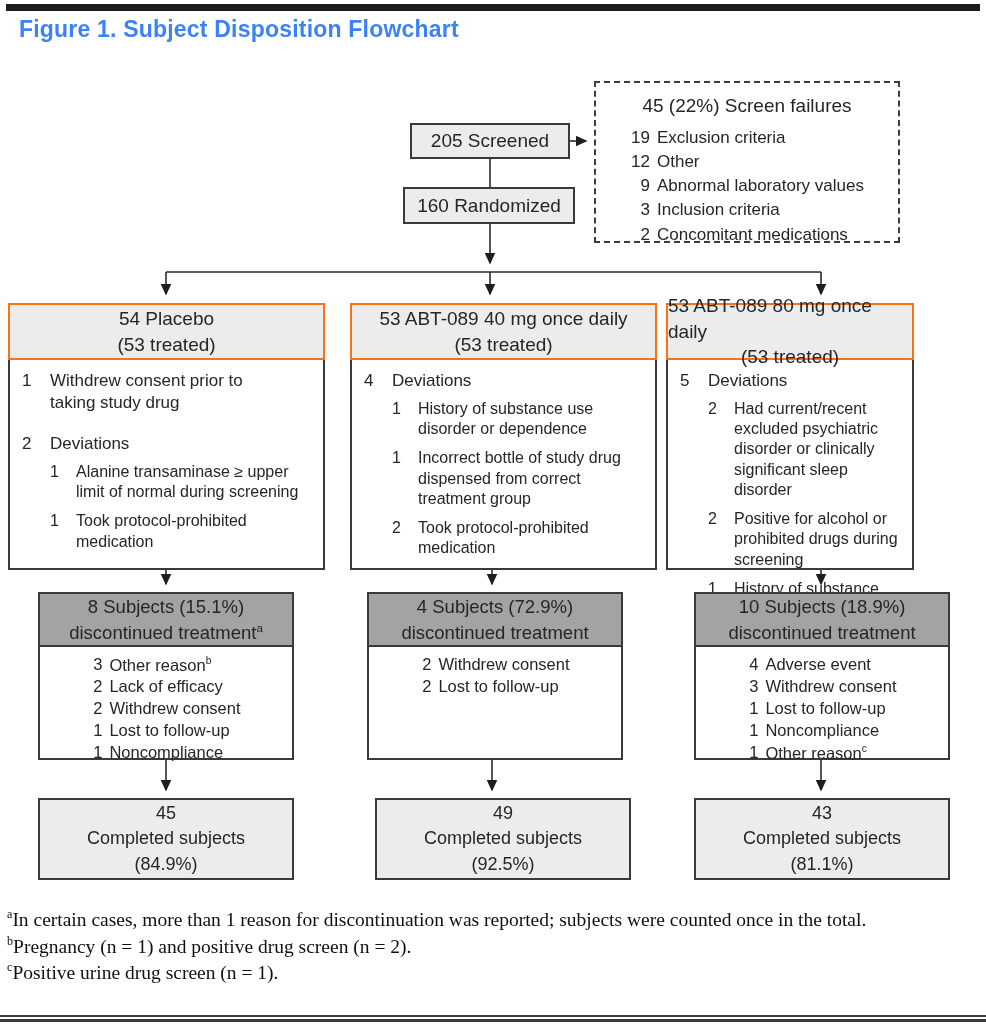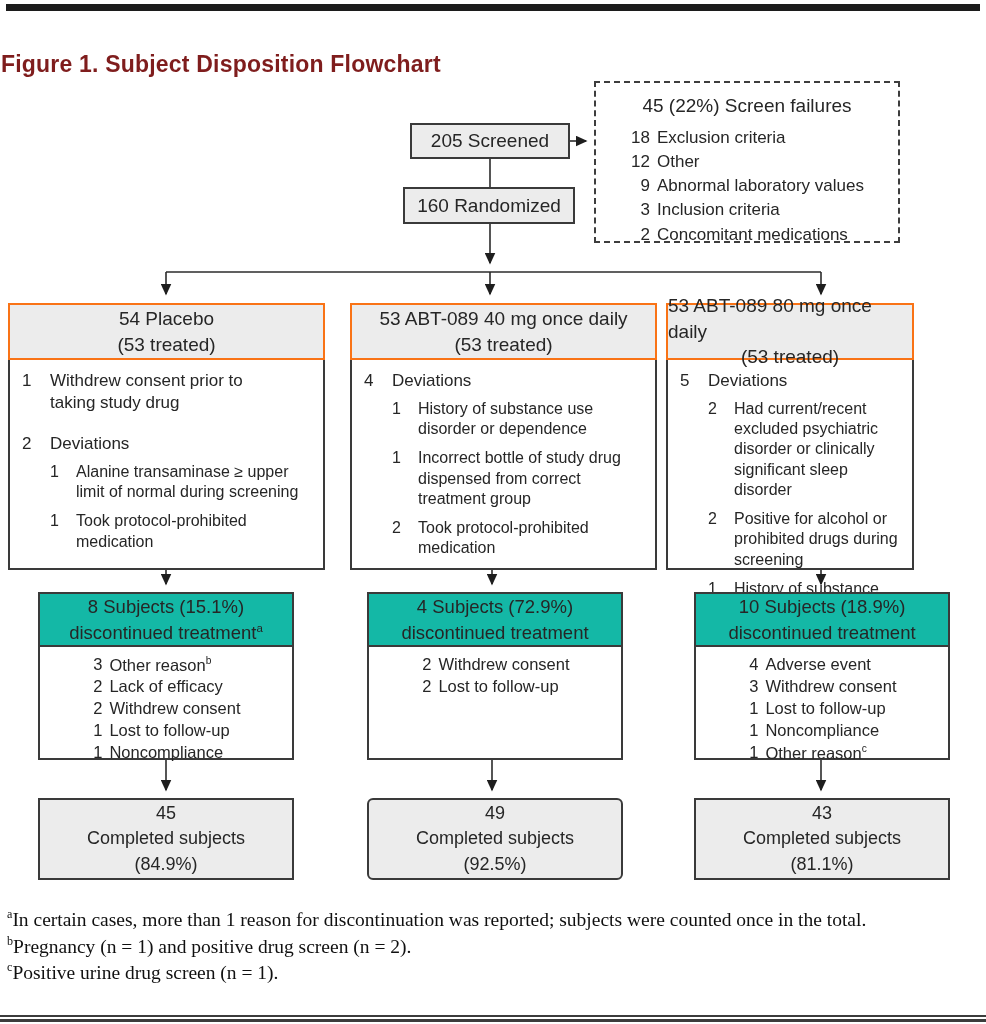--- a/index.html
+++ b/index.html
@@ -1,19 +1,19 @@
 <!DOCTYPE html>
 <html><head>
 <meta charset="utf-8">
 <style>
   html,body{margin:0;padding:0;background:#fff;}
   .page{position:relative;width:986px;height:1024px;background:#ffffff;
         font-family:"Liberation Sans",sans-serif;color:#262626;overflow:hidden;}
   .toprule{position:absolute;left:6px;right:6px;top:4px;height:7px;background:#1c1c1c;}
-  .title{position:absolute;left:1px;top:16px;font-size:23px;font-weight:700;color:#7f1d1d;letter-spacing:.2px;margin-top:35px;}
+  .title{position:absolute;left:19px;top:16px;font-size:23px;font-weight:700;color:#3b82f6;letter-spacing:.2px;}
   .wires{position:absolute;left:0;top:0;width:986px;height:1024px;}
   .box{position:absolute;border:2px solid #3a3a3a;box-sizing:border-box;
        display:flex;align-items:center;justify-content:center;font-size:19px;}
   .gray{background:#ececec;}
   .screened{left:410px;top:123px;width:160px;height:36px;}
   .randomized{left:403px;top:187px;width:172px;height:37px;}
   .sfbox{position:absolute;left:594px;top:81px;width:306px;height:162px;box-sizing:border-box;
          border:2px dashed #3d3d3d;background:#fff;}
   .sf-title{text-align:center;font-size:19px;margin-top:12px;}
   .sf-items{margin-top:9px;padding-left:30px;font-size:17px;line-height:1.42;}
@@ -29,33 +29,33 @@
               font-size:19px;line-height:1.35;}
   .col-details{border:2px solid #3a3a3a;border-top:none;background:#fff;height:210px;
                box-sizing:border-box;padding-top:10px;}
   .drow{display:grid;column-gap:14px;line-height:1.27;margin-bottom:7px;}
   .drow.l1{grid-template-columns:14px auto;padding-left:12px;padding-right:56px;font-size:17px;}
   .drow.l2{grid-template-columns:12px auto;padding-left:40px;padding-right:6px;font-size:16px;margin-bottom:9px;}
   .drow.sp{margin-top:20px;}
 
   .disc{position:absolute;top:592px;width:256px;}
   #disc0{left:38px;} #disc1{left:367px;} #disc2{left:694px;}
-  .disc-header{border:2px solid #3a3a3a;background:#14b8a6;height:55px;box-sizing:border-box;
+  .disc-header{border:2px solid #3a3a3a;background:#a3a3a3;height:55px;box-sizing:border-box;
                display:flex;flex-direction:column;align-items:center;justify-content:center;
                font-size:18.5px;line-height:1.38;}
   .disc-body{border:2px solid #3a3a3a;border-top:none;background:#fff;height:113px;
              box-sizing:border-box;padding-top:7px;}
   .disc-list{width:fit-content;margin:0 auto;font-size:16.5px;line-height:1.33;}
   .disc-row{display:grid;grid-template-columns:11px auto;column-gap:7px;}
   .disc-row .n{text-align:right;}
 
   .comp{position:absolute;top:798px;width:256px;height:82px;box-sizing:border-box;
         border:2px solid #3a3a3a;background:#ececec;display:flex;flex-direction:column;
         align-items:center;justify-content:center;font-size:18px;line-height:1.42;}
-  #comp0{left:38px;} #comp1{left:367px;border-radius:6px;} #comp2{left:694px;}
+  #comp0{left:38px;} #comp1{left:375px;} #comp2{left:694px;}
 
   sup{font-size:.62em;}
   .footnotes{position:absolute;left:7px;top:906px;width:972px;color:#101010;
              font-family:"Liberation Serif",serif;font-size:19.5px;line-height:1.34;}
   .footnotes p{margin:0;padding-left:30px;text-indent:-30px;}
   .bottomrule{position:absolute;left:0;right:0;top:1015px;height:2px;
               border-top:2px solid #3c3c3c;border-bottom:3px solid #3c3c3c;}
 </style>
 </head>
 <body>
@@ -91,21 +91,21 @@
     <span>205 Screened</span>
   </div>
   <div class="box gray randomized">
     <span>160 Randomized</span>
   </div>
 
   <div class="sfbox">
     <div class="sf-title">45 (22%) Screen failures</div>
     <div class="sf-items" id="sf-items">
         <div class="sf-row">
-          <span class="n">18</span>
+          <span class="n">19</span>
           <span>Exclusion criteria</span>
         </div>
         <div class="sf-row">
           <span class="n">12</span>
           <span>Other</span>
         </div>
         <div class="sf-row">
           <span class="n">9</span>
           <span>Abnormal laboratory values</span>
         </div>

